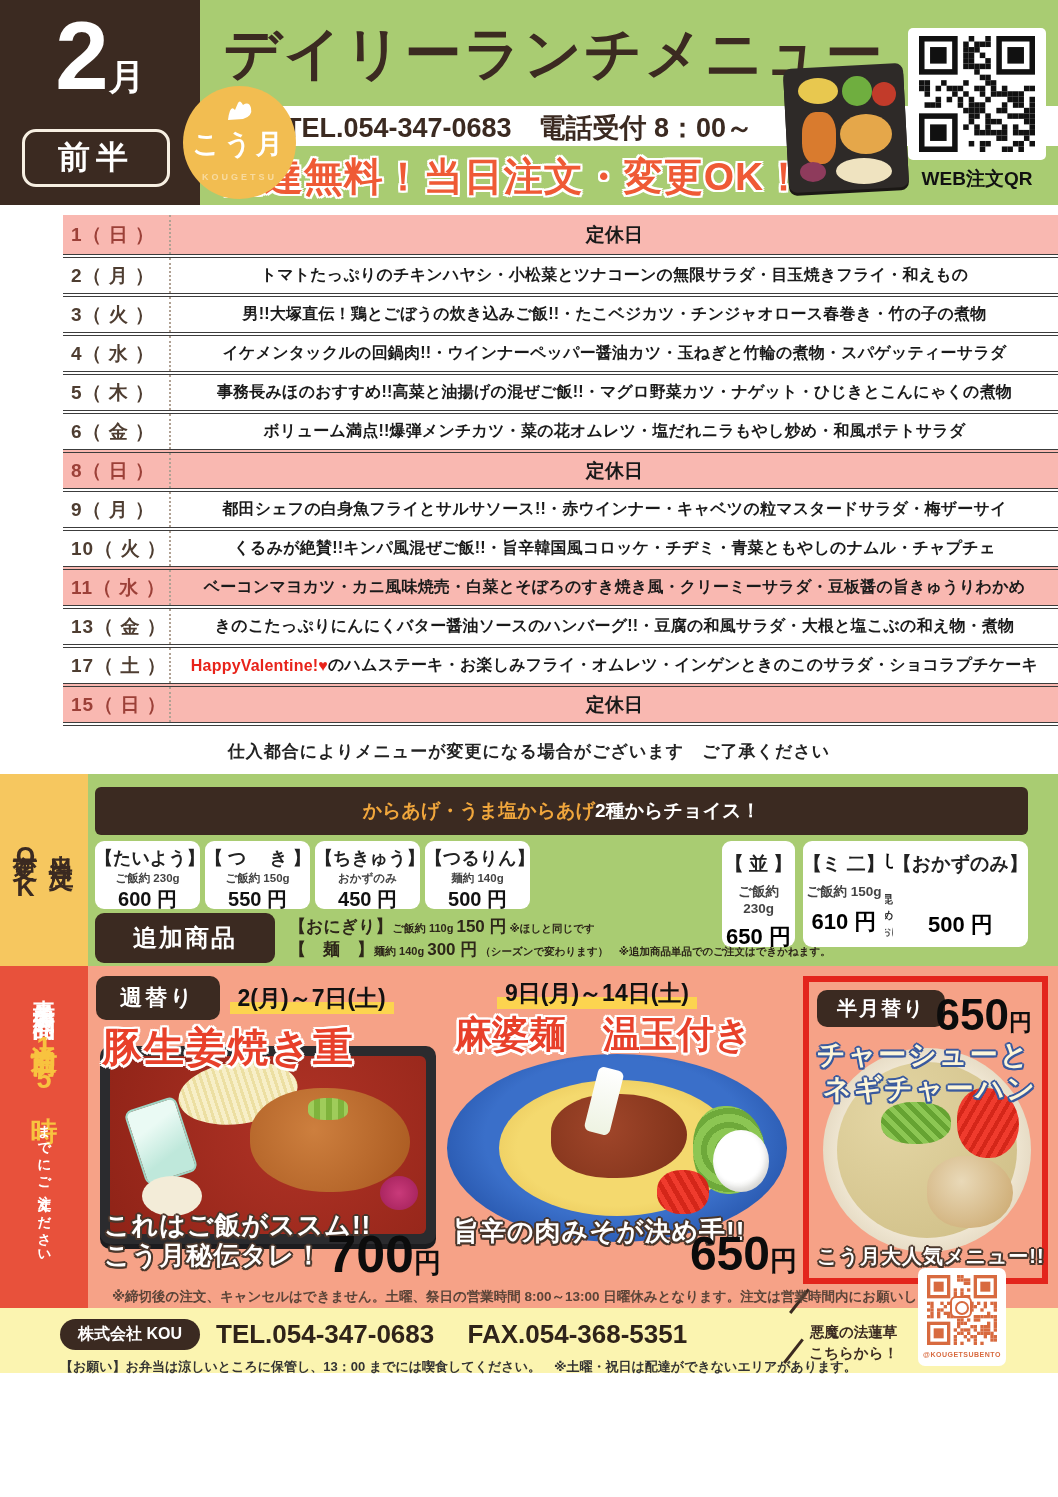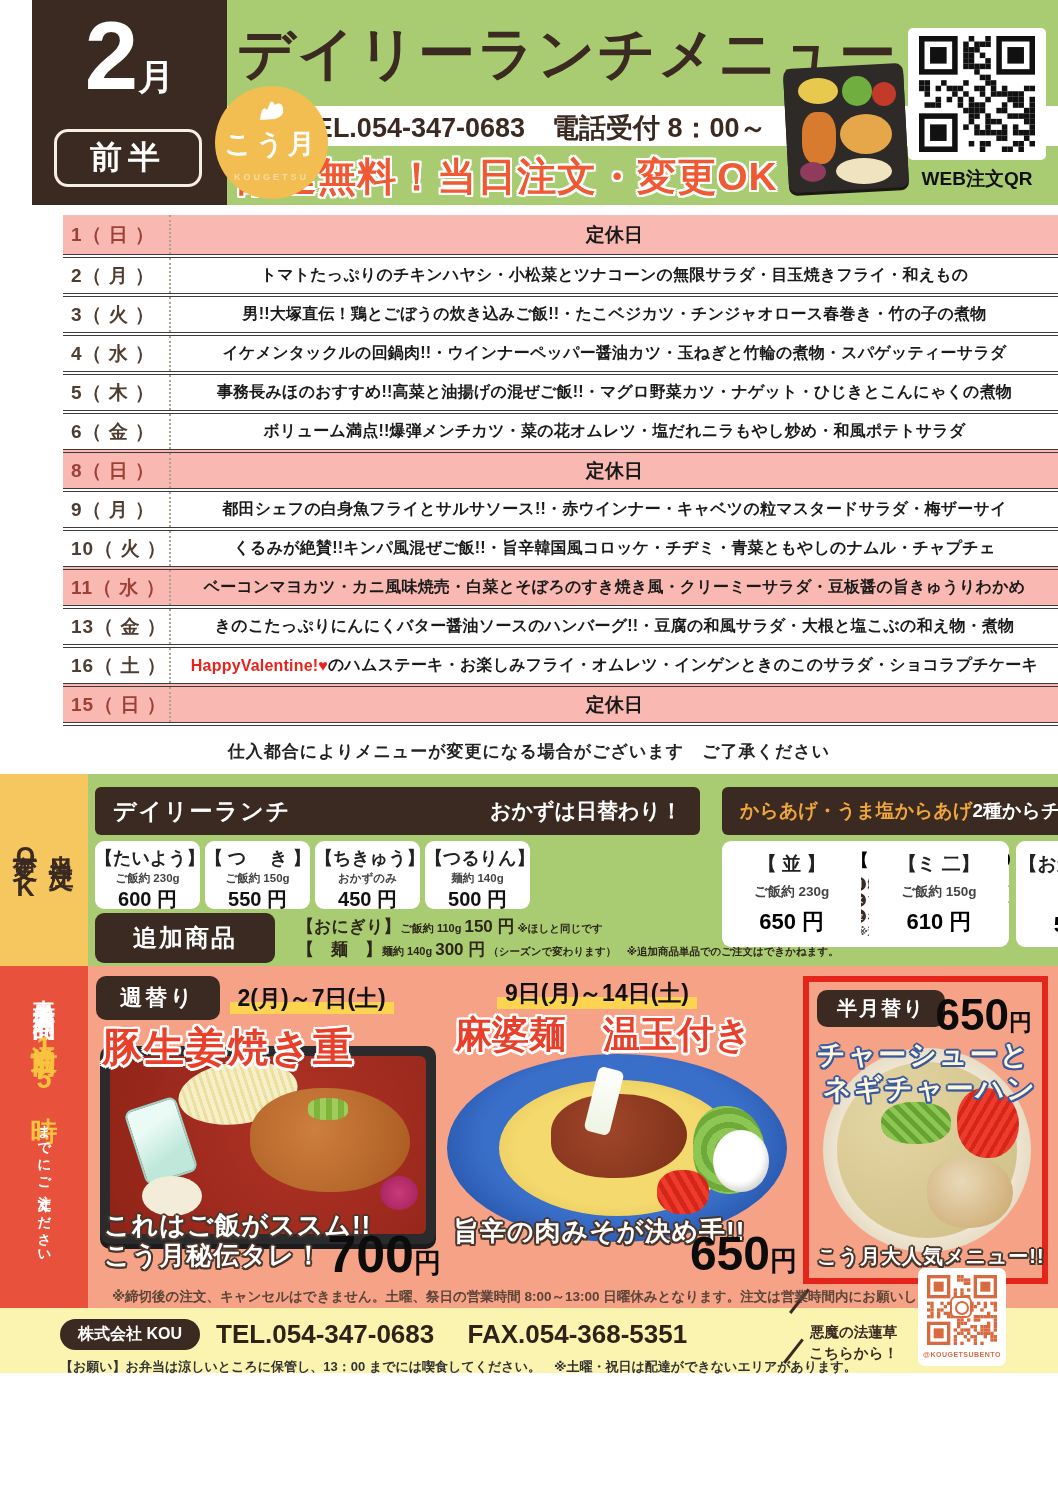--- a/index.html
+++ b/index.html
@@ -1,20 +1,20 @@
 <!DOCTYPE html>
 <html><head>
 <meta charset="utf-8">
 <style>
   * { margin:0; padding:0; box-sizing:border-box; }
   body { background:#e9e9e9; font-family:"Liberation Sans","DejaVu Sans",sans-serif; }
   .page { width:1058px; height:1497px; background:#fff; position:relative; margin:0 auto; overflow:hidden; font-weight:bold; }
 
   
-  .header { display:flex; height:205px; position:relative;margin-left:32px; }
+  .header { display:flex; height:205px; position:relative; }
   .hdr-left { width:200px; background:#3b2a21; position:relative; color:#fff; }
   .hdr-month { text-align:center; margin-top:8px; }
   .hdr-month .num { font-size:96px; font-weight:900; line-height:1.0; }
   .hdr-month .unit { font-size:36px; font-weight:900; }
   .hdr-period { position:absolute; left:22px; bottom:18px; width:148px; border:3px solid #f7efe2; border-radius:14px; text-align:center; font-size:32px; font-weight:900; padding:4px 0; letter-spacing:6px; }
   .hdr-right { flex:1; background:#a9cc72; position:relative; }
   .hdr-title { text-align:center; padding:16px 160px 0 10px; font-size:57px; font-weight:900; color:#3b2a21; letter-spacing:2px; white-space:nowrap; }
   .hdr-band { position:absolute; top:106px; left:0; right:0; height:40px; background:#fff; }
   .hdr-tel { text-align:center; padding:4px 230px 0 10px; font-size:27px; font-weight:900; color:#3b2a21; white-space:nowrap; }
   .hdr-promo { position:absolute; top:150px; left:0; right:230px; text-align:center; font-size:39px; font-weight:900; color:#ef5a35; letter-spacing:1px; white-space:nowrap;
@@ -69,21 +69,21 @@
   .hoshi-card { width:165px; flex:0 0 165px; height:106px; padding:6px 8px 0 8px; text-align:left; }
   .hoshi-head { display:flex; align-items:baseline; white-space:nowrap; }
   .hoshi-name { font-size:17px; font-weight:900; }
   .hoshi-sub { font-size:9px; color:#444; margin:0 2px; }
   .hoshi-price { font-size:19px; font-weight:900; }
   .hoshi-days { display:grid; grid-template-columns:62px 1fr; gap:1px 2px; margin-top:3px; }
   .day-item { display:flex; align-items:center; gap:2px; white-space:nowrap; }
   .day-chip { width:14px; height:14px; flex:0 0 14px; border-radius:50%; background:#3b2a21; color:#fff; font-size:9px; line-height:14px; text-align:center; font-weight:bold; }
   .day-val { font-size:11px; font-weight:900; color:#333; }
   .hoshi-note { font-size:10.5px; color:#555; text-align:center; margin-top:2px; }
-  .addon-row { display:flex; margin-top:4px; align-items:center;gap:8px; }
+  .addon-row { display:flex; margin-top:4px; align-items:center; }
   .addon-pill { background:#3b2a21; color:#fff; border-radius:9px; width:180px; height:50px; font-size:24px; font-weight:900; display:flex; align-items:center; justify-content:center; letter-spacing:2px; }
   .addon-lines { padding-left:14px; }
   .addon-line { white-space:nowrap; color:#2d2619; }
   .al-name { font-size:17px; font-weight:900; }
   .al-sub { font-size:11px; }
   .al-price { font-size:17px; font-weight:900; }
   .al-note { font-size:10.5px; }
   .right-group { flex:1; display:flex; gap:8px; }
   .k-card { flex:1; height:106px; padding-top:10px; }
   .k-card .card-name { font-size:19px; }
@@ -377,21 +377,21 @@
           <span>ベーコンマヨカツ・カニ風味焼売・白菜とそぼろのすき焼き風・クリーミーサラダ・豆板醤の旨きゅうりわかめ</span>
         </div>
       </div>
       <div class="cal-row">
         <div class="cal-date">13（ 金 ）</div>
         <div class="cal-menu">
           <span>きのこたっぷりにんにくバター醤油ソースのハンバーグ!!・豆腐の和風サラダ・大根と塩こぶの和え物・煮物</span>
         </div>
       </div>
       <div class="cal-row">
-        <div class="cal-date">16（ 土 ）</div>
+        <div class="cal-date">17（ 土 ）</div>
         <div class="cal-menu">
           <span class="val-red">HappyValentine!♥</span>
           <span>のハムステーキ・お楽しみフライ・オムレツ・インゲンときのこのサラダ・ショコラプチケーキ</span>
         </div>
       </div>
       <div class="cal-row pink">
         <div class="cal-date">15（ 日 ）</div>
         <div class="cal-menu cal-closed">
           <span>定休日</span>
         </div>
@@ -401,24 +401,20 @@
 
   <div class="daily-wrap">
     <div class="side-yellow">
       <div class="v-text">
         <span>当日注文</span>
         <span>変更OK</span>
       </div>
     </div>
     <div class="daily-panel">
       <div class="bars">
-        <div class="bar bar1">
-          <span class="bar-l">デイリーランチ</span>
-          <span class="bar-r">おかずは日替わり！</span>
-        </div>
         <div class="bar bar2">
           <span class="accent">からあげ・うま塩からあげ</span>
           <span class="rest"> 2種からチョイス！</span>
         </div>
       </div>
       <div class="cards-zone">
         <div class="left-group">
           <div class="simple-col">
             <div class="simple-cards">
                 <div class="card s-card">

